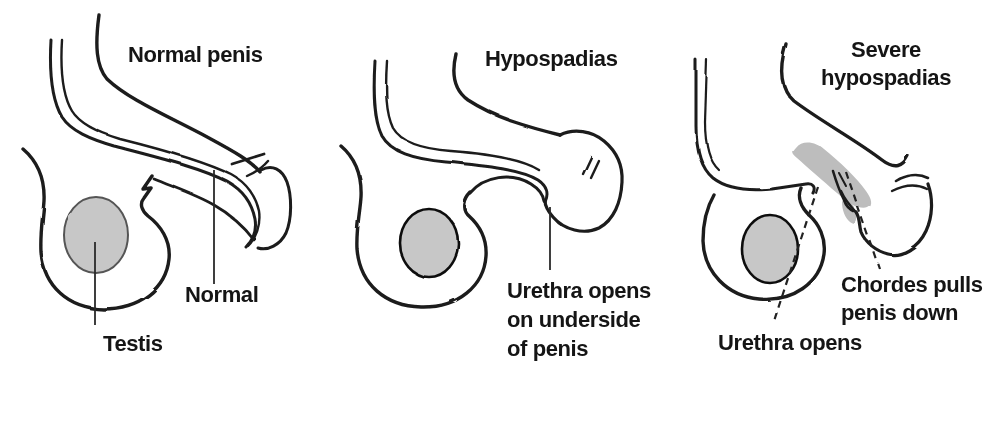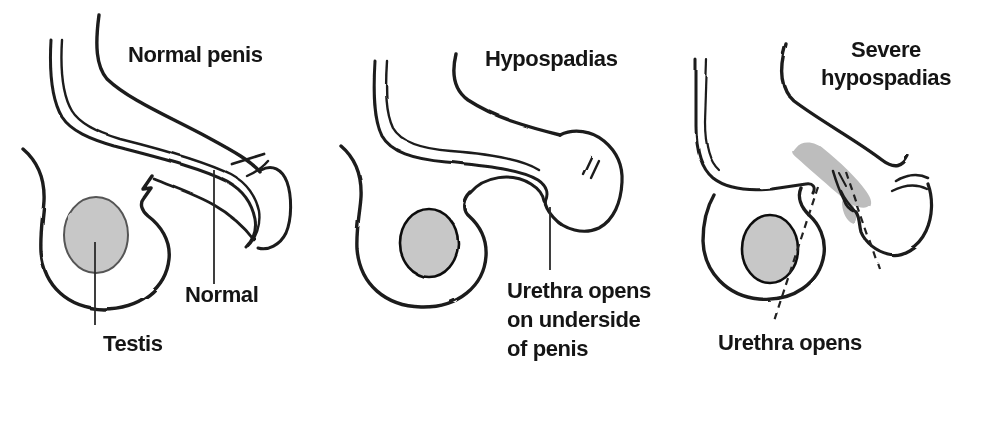--- a/index.html
+++ b/index.html
@@ -96,16 +96,18 @@
   <div class="lbl" style="left:185px;top:281px;">Normal</div>
   <div class="lbl" style="left:66px;top:330px;margin-left:37px;">Testis</div>
 
   <div class="lbl" style="left:485px;top:45px;">Hypospadias</div>
   <div class="lbl" style="left:507px;top:276px;line-height:29px;">Urethra opens
 on underside
 of penis</div>
 
   <div class="lbl" style="left:800px;top:36px;width:172px;text-align:center;">Severe
 hypospadias</div>
+  <div class="lbl" style="left:841px;top:271px;">Chordes pulls
+penis down</div>
   <div class="lbl" style="left:718px;top:329px;">Urethra opens
 at base of
 scrotum</div>
 </div>
 
 </body></html>

